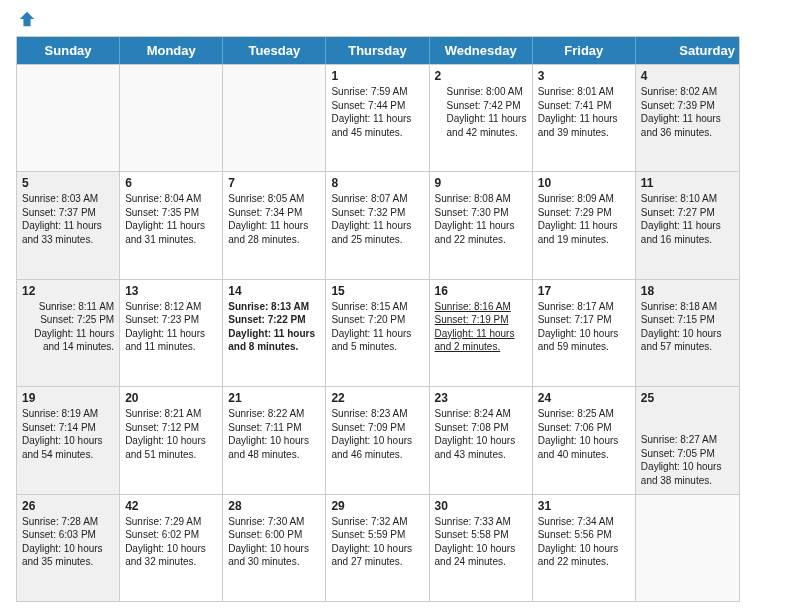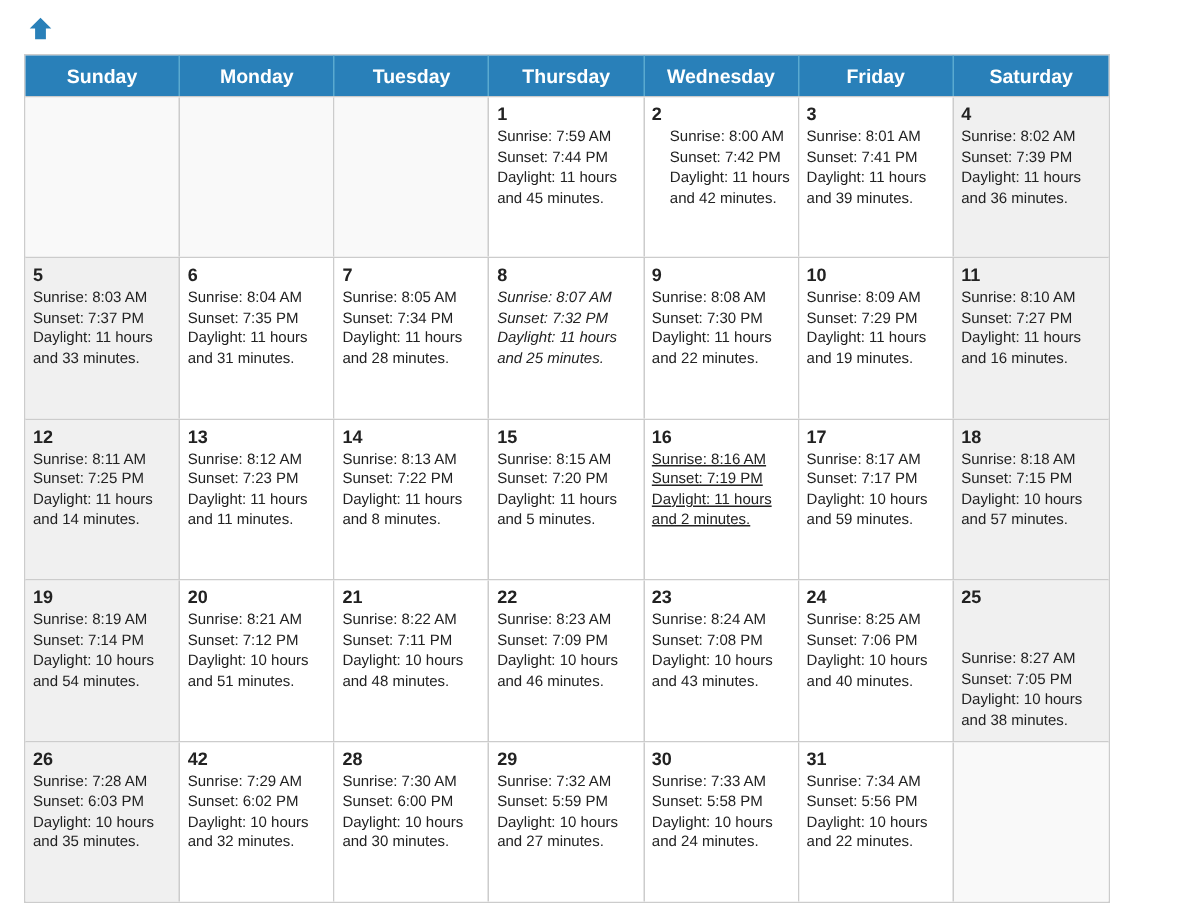--- a/index.html
+++ b/index.html
@@ -72,21 +72,21 @@
       background: #2980b9;
     }
     .cal-header-cell {
       color: #fff;
       font-weight: bold;
       font-size: 13px;
       padding: 6px 4px;
       text-align: center;
       border-right: 1px solid #5aaad0;
     }
-    .cal-header-cell:last-child { border-right: none; }
+    .cal-header-cell:last-child { border-right: none; text-align: right; }
     .cal-body {
       flex: 1;
       display: flex;
       flex-direction: column;
     }
     .cal-row {
       display: grid;
       grid-template-columns: repeat(7, 1fr);
       flex: 1;
       border-top: 1px solid #ccc;
@@ -197,21 +197,21 @@
           </div>
           <div class="cal-cell">
             <span class="day-num">7</span>
             <div class="cell-text" style="white-space: pre-line;">Sunrise: 8:05 AM
 Sunset: 7:34 PM
 Daylight: 11 hours
 and 28 minutes.</div>
           </div>
           <div class="cal-cell">
             <span class="day-num">8</span>
-            <div class="cell-text" style="white-space: pre-line; font-style: italic;">Sunrise: 8:07 AM
+            <div class="cell-text" style="white-space: pre-line;">Sunrise: 8:07 AM
 Sunset: 7:32 PM
 Daylight: 11 hours
 and 25 minutes.</div>
           </div>
           <div class="cal-cell">
             <span class="day-num">9</span>
             <div class="cell-text" style="white-space: pre-line;">Sunrise: 8:08 AM
 Sunset: 7:30 PM
 Daylight: 11 hours
 and 22 minutes.</div>
@@ -227,35 +227,35 @@
             <span class="day-num">11</span>
             <div class="cell-text" style="white-space: pre-line;">Sunrise: 8:10 AM
 Sunset: 7:27 PM
 Daylight: 11 hours
 and 16 minutes.</div>
           </div>
         </div>
         <div class="cal-row">
           <div class="cal-cell shaded">
             <span class="day-num">12</span>
-            <div class="cell-text" style="white-space: pre-line;">Sunrise: 8:11 AM
+            <div class="cell-text" style="white-space: pre-line; text-align: right;">Sunrise: 8:11 AM
 Sunset: 7:25 PM
 Daylight: 11 hours
 and 14 minutes.</div>
           </div>
           <div class="cal-cell">
             <span class="day-num">13</span>
             <div class="cell-text" style="white-space: pre-line;">Sunrise: 8:12 AM
 Sunset: 7:23 PM
 Daylight: 11 hours
 and 11 minutes.</div>
           </div>
           <div class="cal-cell">
             <span class="day-num">14</span>
-            <div class="cell-text" style="white-space: pre-line;">Sunrise: 8:13 AM
+            <div class="cell-text" style="white-space: pre-line; font-weight: bold;">Sunrise: 8:13 AM
 Sunset: 7:22 PM
 Daylight: 11 hours
 and 8 minutes.</div>
           </div>
           <div class="cal-cell">
             <span class="day-num">15</span>
             <div class="cell-text" style="white-space: pre-line;">Sunrise: 8:15 AM
 Sunset: 7:20 PM
 Daylight: 11 hours
 and 5 minutes.</div>

